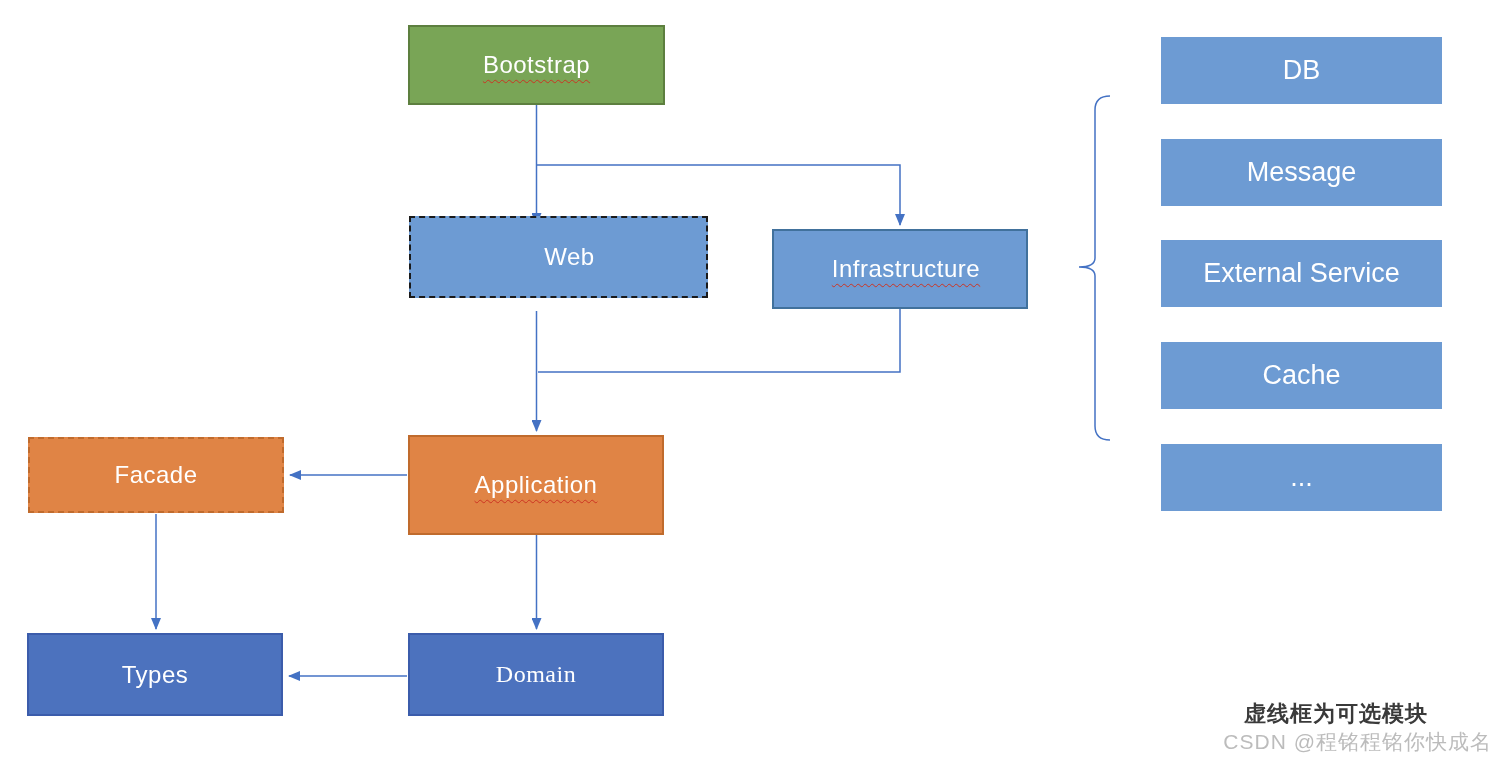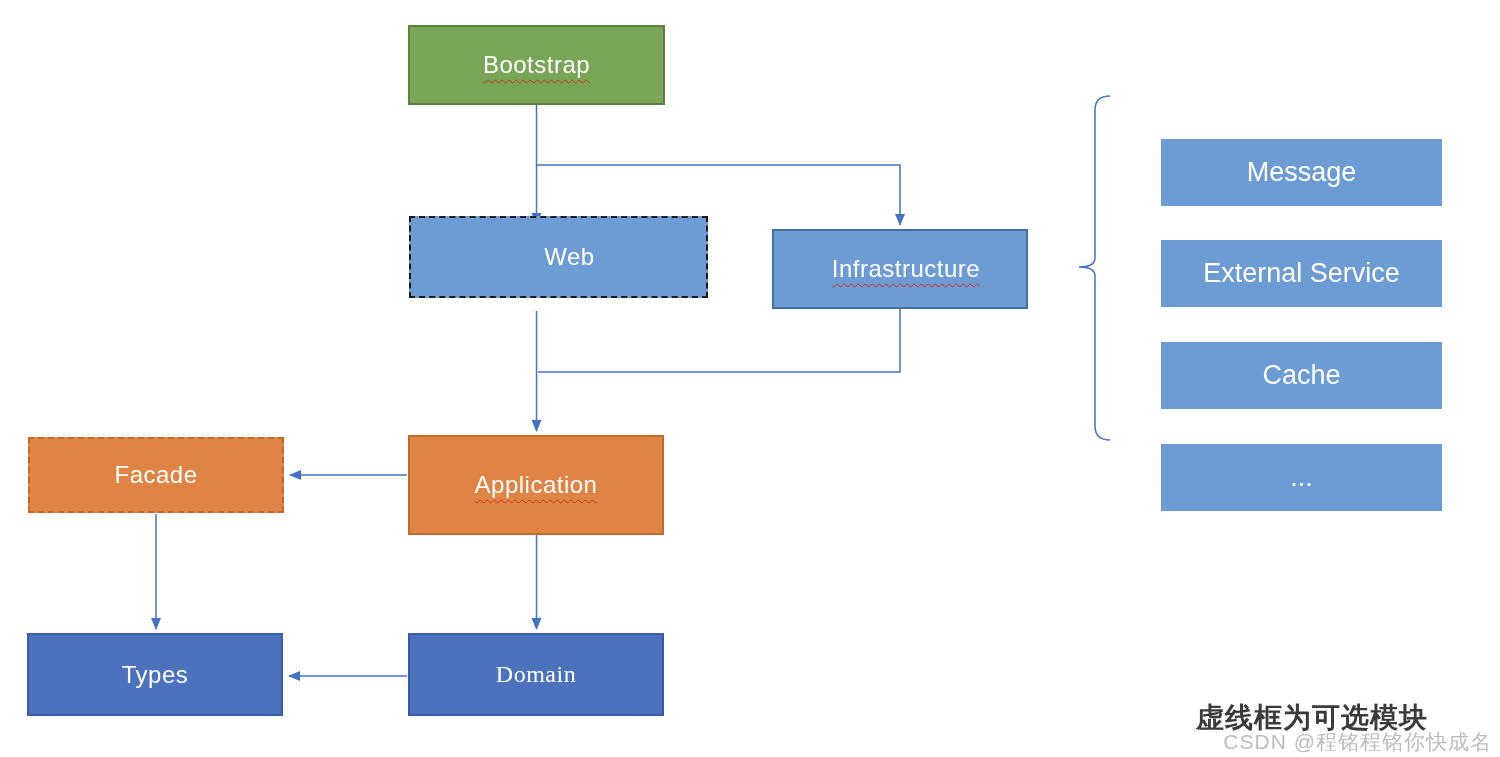--- a/index.html
+++ b/index.html
@@ -29,21 +29,21 @@
   .node-types{left:27px;top:633px;width:256px;height:83px;
         background:var(--dark-blue-fill);border:2px solid var(--dark-blue-border);}
   .node-domain{left:408px;top:633px;width:256px;height:83px;
         background:var(--dark-blue-fill);border:2px solid var(--dark-blue-border);font-family:Liberation Serif, serif;}
   .right-item{position:absolute;left:1161px;width:281px;height:67px;
         background:var(--blue-fill);border:none;display:flex;align-items:center;justify-content:center;
         color:#fff;font-size:27px;}
   .ri-0{top:37px;} .ri-1{top:139px;} .ri-2{top:240px;} .ri-3{top:342px;} .ri-4{top:444px;}
   .misspelled{text-decoration:underline;text-decoration-style:wavy;
         text-decoration-color:#cc3322;text-decoration-thickness:1px;text-underline-offset:6px;}
-  .footer-note{position:absolute;top:699px;right:72px;font-size:28px;color:var(--note-color);
+  .footer-note{position:absolute;top:699px;right:72px;font-size:22px;color:var(--note-color);
         font-weight:600;letter-spacing:1px;}
   .footer-watermark{position:absolute;top:728px;right:8px;font-size:21px;color:var(--watermark-color);
         letter-spacing:1px;}
 </style>
 </head>
 <body>
 
 <div class="canvas">
 
   <svg class="connector-layer" width="1500" height="757" viewBox="0 0 1500 757" xmlns="http://www.w3.org/2000/svg">
@@ -86,20 +86,23 @@
   </div>
 
   <div class="node node-types">
     <span>Types</span>
   </div>
 
   <div class="node node-domain">
     <span>Domain</span>
   </div>
 
+  <div class="right-item ri-0">
+    <span>DB</span>
+  </div>
   <div class="right-item ri-1">
     <span>Message</span>
   </div>
   <div class="right-item ri-2">
     <span>External Service</span>
   </div>
   <div class="right-item ri-3">
     <span>Cache</span>
   </div>
   <div class="right-item ri-4">

